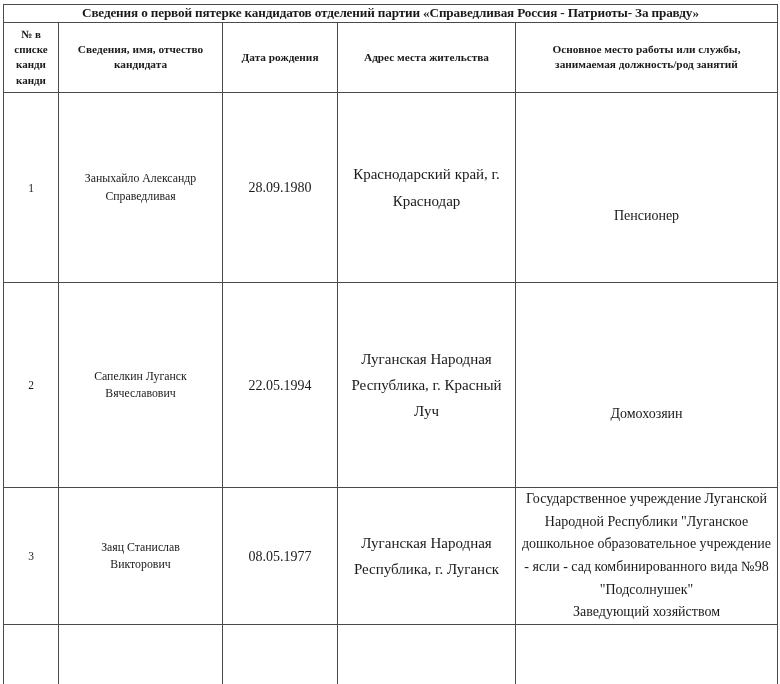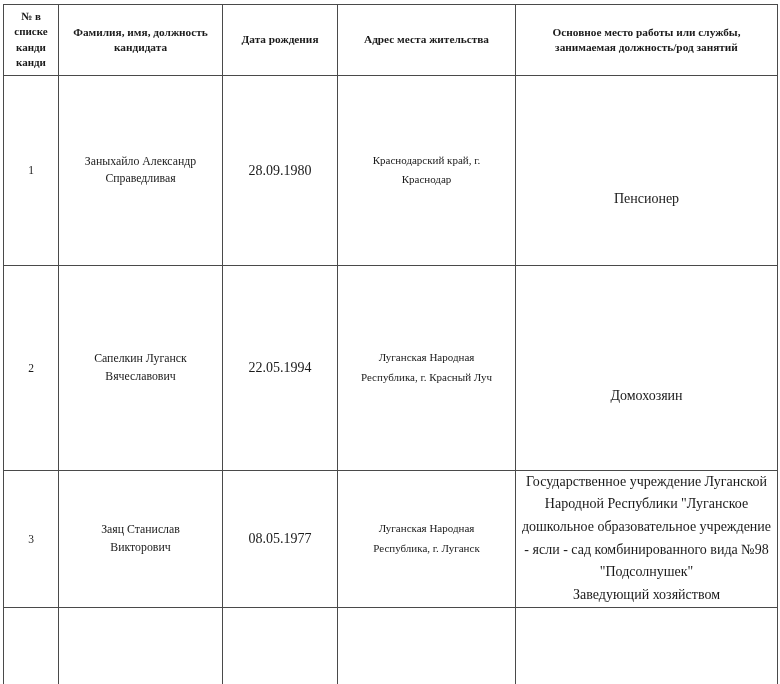--- a/index.html
+++ b/index.html
@@ -78,21 +78,21 @@
     vertical-align: top;
     padding: 9px 12px 0 12px;
   }
   .cell-date {
     font-size: 14px;
     line-height: 1.5;
     vertical-align: top;
     padding-top: 40px;
   }
   .cell-addr {
-    font-size: 11px;
+    font-size: 15px;
     line-height: 1.75;
     vertical-align: top;
     padding: 38px 16px 0 16px;
   }
   .cell-work {
     font-size: 14px;
     line-height: 1.62;
     vertical-align: top;
     padding: 10px 8px 0 8px;
   }
@@ -123,30 +123,33 @@
   <table class="doc-table">
     <colgroup>
       <col style="width:55px">
       <col style="width:164px">
       <col style="width:115px">
       <col style="width:178px">
       <col style="width:262px">
     </colgroup>
     <tbody>
 
+      <tr>
+        <td class="title-cell" colspan="5">Сведения о первой пятерке кандидатов отделений партии «Справедливая Россия - Патриоты- За правду»</td>
+      </tr>
 
       <tr>
         <td class="hdr-cell narrow">
           <span class="line">№ в</span>
           <span class="line">списке</span>
           <span class="line">канди</span>
           <span class="line">канди</span>
         </td>
         <td class="hdr-cell">
-          <span class="line">Фамилия, имя, должность</span>
+          <span class="line">Сведения, имя, отчество</span>
           <span class="line">кандидата</span>
         </td>
         <td class="hdr-cell">Дата рождения</td>
         <td class="hdr-cell">Адрес места жительства</td>
         <td class="hdr-cell">
           <span class="line">Основное место работы или службы,</span>
           <span class="line">занимаемая должность/род занятий</span>
         </td>
       </tr>
 

